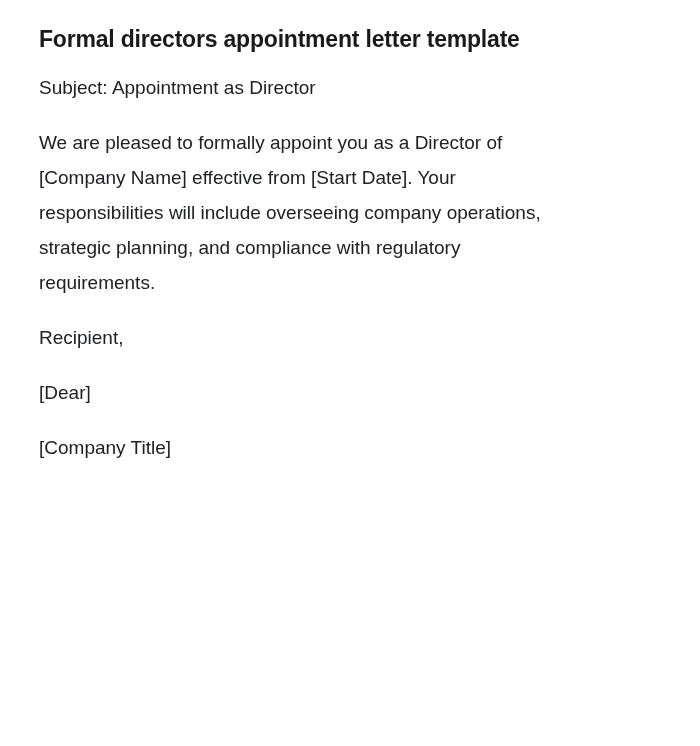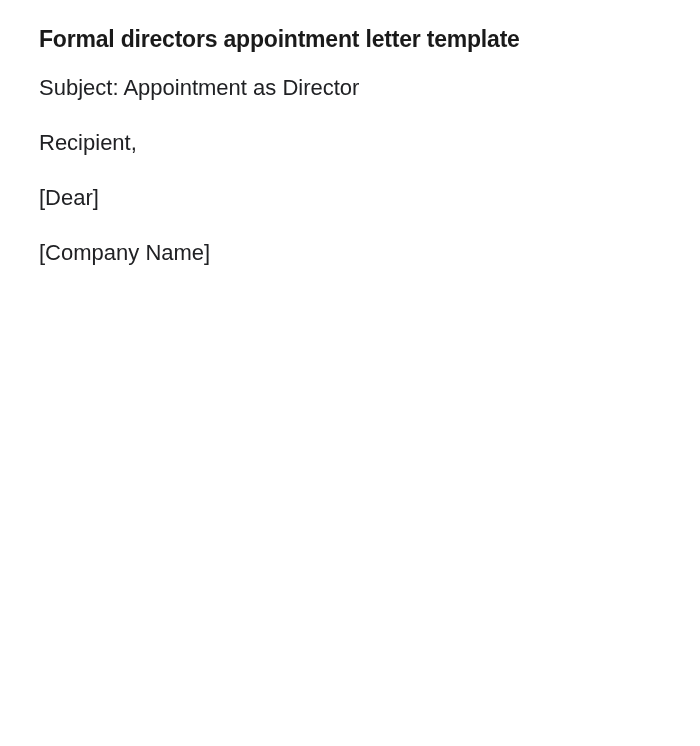--- a/index.html
+++ b/index.html
@@ -21,39 +21,44 @@
   h1.page-title {
     margin: 0 0 16px 0;
     font-size: 23px;
     line-height: 30px;
     font-weight: 700;
     color: #1a1a1a;
     letter-spacing: -0.2px;
   }
   p.body-text {
     margin: 0 0 20px 0;
-    font-size: 22px;
+    font-size: 19px;
     line-height: 35px;
     color: #202124;
     white-space: pre-line; 
     max-width: 620px;
   }
 </style>
 </head>
 <body>
 
 <main class="letter">
 
   <h1 class="page-title">Formal directors appointment letter template</h1>
 
   <p class="body-text">Subject: Appointment as Director</p>
 
 
+  <p class="body-text">We are pleased to formally appoint you as a Director of
+[Company Name] effective from [Start Date]. Your
+responsibilities will include overseeing company operations,
+strategic planning, and compliance with regulatory
+requirements.</p>
 
 
   <p class="body-text">Recipient,</p>
 
 
   <p class="body-text">[Dear]</p>
 
-  <p class="body-text">[Company Name]</p>
+  <p class="body-text">[Company Title]</p>
 
 </main>
 
 </body></html>

